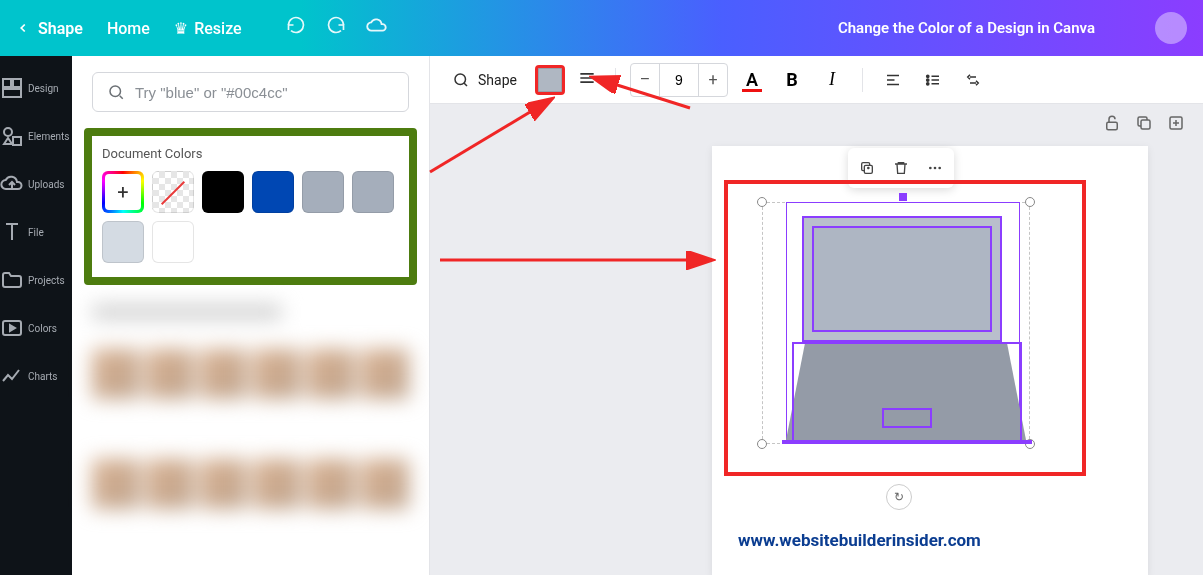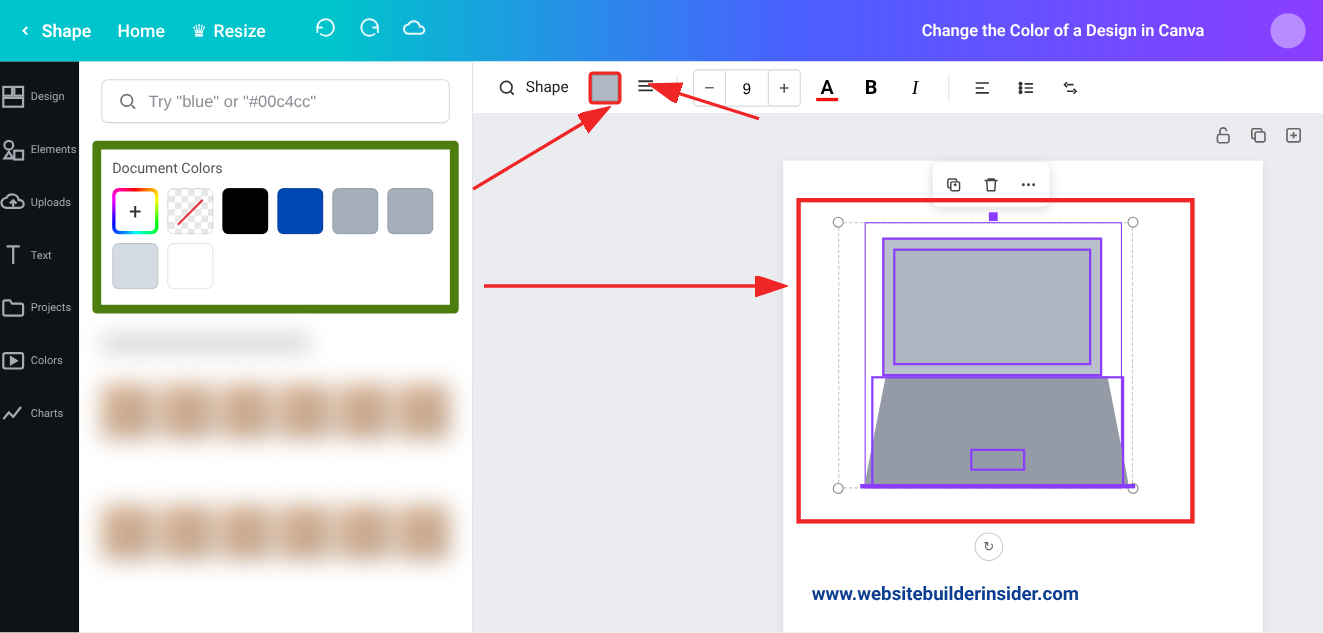--- a/index.html
+++ b/index.html
@@ -147,21 +147,21 @@
         <svg viewBox="0 0 24 24" fill="none" stroke="currentColor" stroke-width="2">
           <path d="M18 10h-1a6 6 0 0 0-11.3-2A4.5 4.5 0 0 0 6 17h12a3.5 3.5 0 0 0 0-7z"></path>
           <path d="M12 10v6M9 13l3-3 3 3"></path>
         </svg>
         <span>Uploads</span>
       </div>
     <div class="nav-item">
         <svg viewBox="0 0 24 24" fill="none" stroke="currentColor" stroke-width="2">
           <path d="M6 4h12M12 4v16"></path>
         </svg>
-        <span>Text</span>
+        <span>File</span>
       </div>
     <div class="nav-item">
         <svg viewBox="0 0 24 24" fill="none" stroke="currentColor" stroke-width="2">
           <path d="M3 7a2 2 0 0 1 2-2h4l2 3h8a2 2 0 0 1 2 2v7a2 2 0 0 1-2 2H5a2 2 0 0 1-2-2z"></path>
         </svg>
         <span>Projects</span>
       </div>
     <div class="nav-item">
         <svg viewBox="0 0 24 24" fill="none" stroke="currentColor" stroke-width="2">
           <rect x="3" y="5" width="18" height="14" rx="2"></rect>

